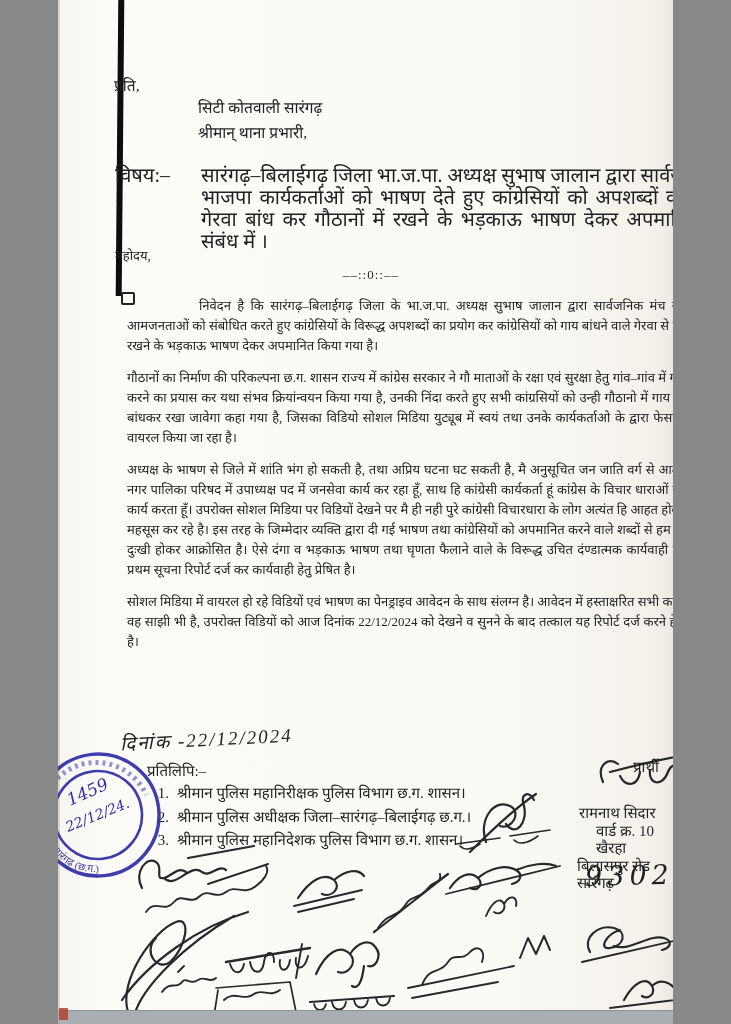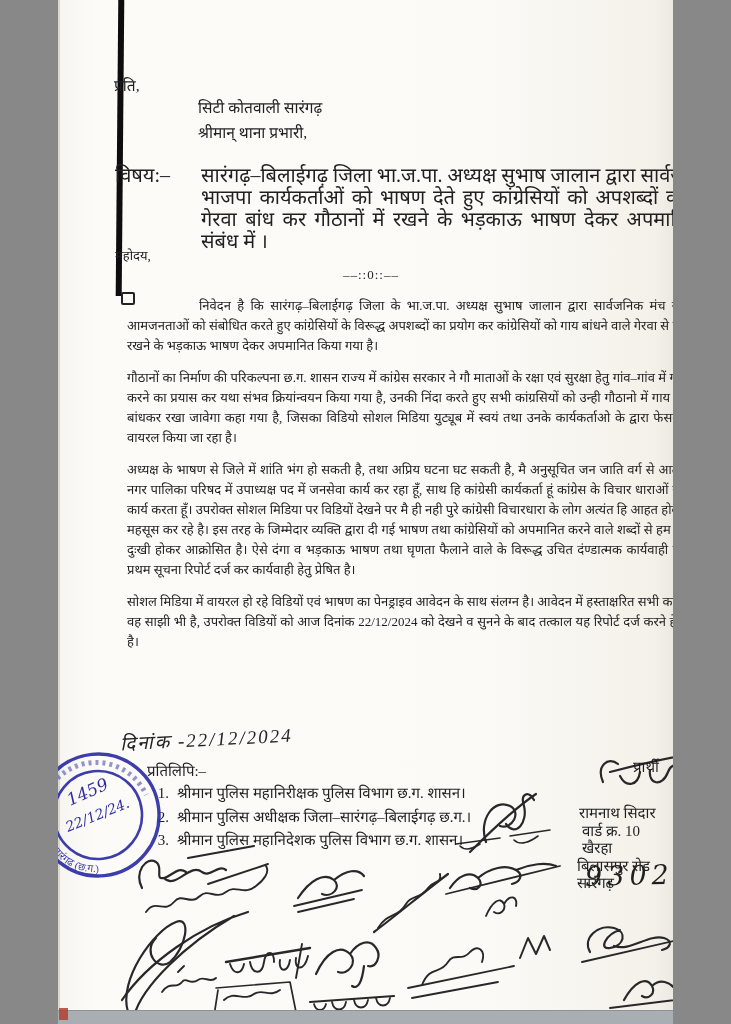--- a/index.html
+++ b/index.html
@@ -44,21 +44,21 @@
 
   .hand{font-style:italic;color:#222;}
   .hw-date{left:62px;top:726px;font-size:19px;letter-spacing:2px;transform:rotate(-3deg);font-style:italic;}
   .copies{left:57px;top:760px;font-size:15px;margin-left:32px;}
   .copies .lbl{margin-bottom:2px;}
   .copies .row{display:flex;line-height:23.5px;}
   .copies .num{width:22px;text-align:right;margin-right:8px;}
 
   .prarthi{left:575px;top:756px;font-size:15px;}
   .applicant-lines{left:521px;top:805px;font-size:15px;line-height:17.5px;}
-  .applicant-lines div:nth-child(2){margin-left:3px;}
+  .applicant-lines div:nth-child(2){margin-left:17px;}
   .applicant-lines div:nth-child(3){margin-left:-2px;}
   .hw-phone{left:527px;top:858px;font-size:27px;letter-spacing:5px;font-style:italic;transform:rotate(-1.5deg);font-family:"DejaVu Serif",serif;}
 
   
   .stamp-layer{left:0;top:0;width:731px;height:1024px;pointer-events:none;}
   
   .sig-layer{left:0;top:0;width:731px;height:1024px;pointer-events:none;}
 </style>
 </head>
 <body>

